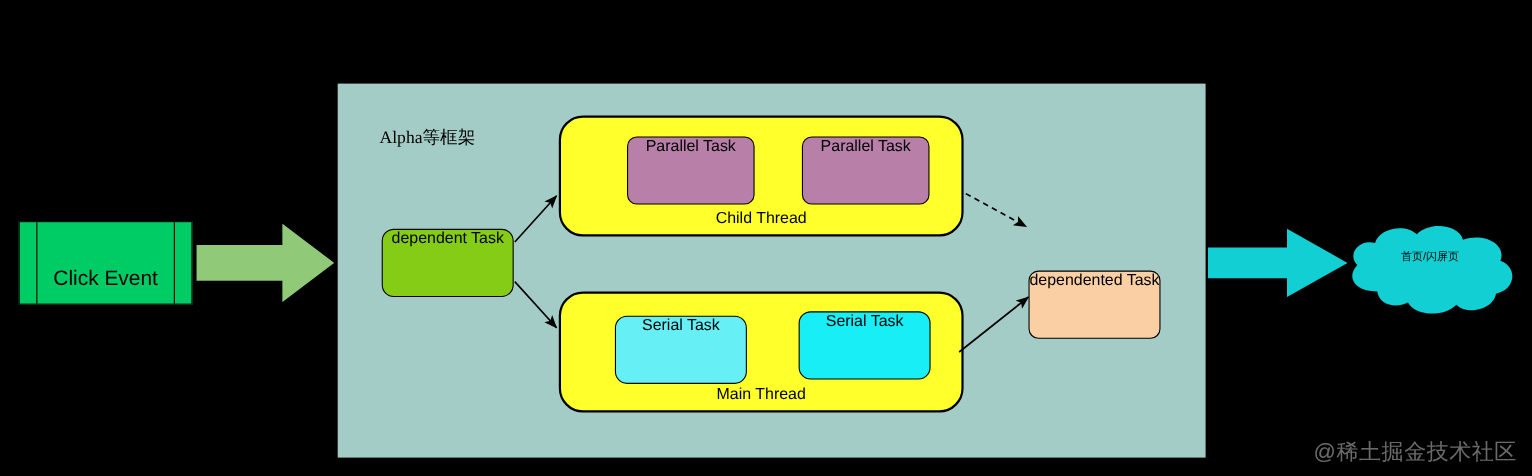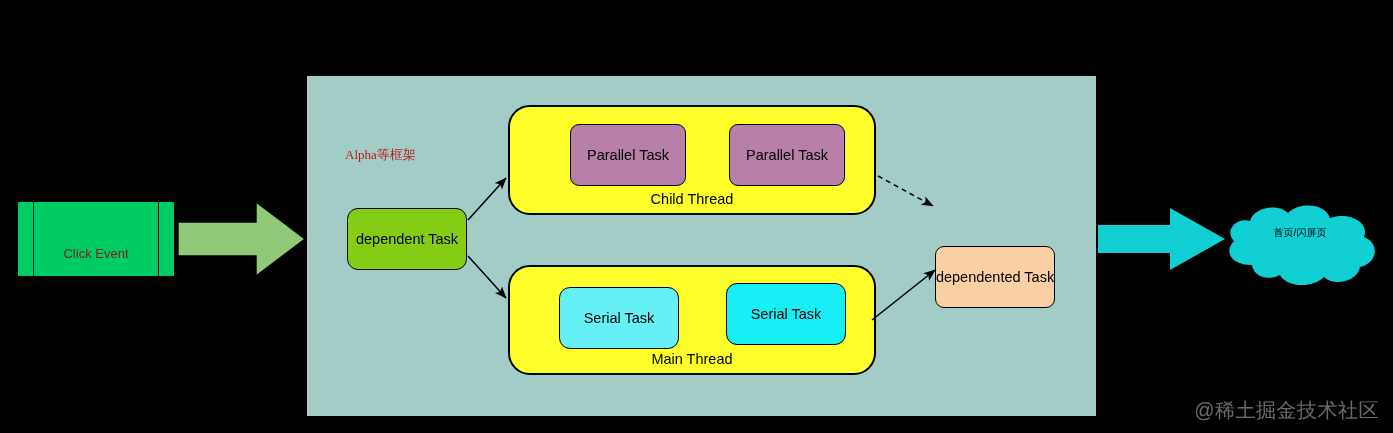--- a/index.html
+++ b/index.html
@@ -35,55 +35,53 @@
     top: 0; bottom: 0;
     width: 0;
     border-left: 1.6px solid #000000;
   }
   #click-event-shape .divider.left  { left: 15px; }
   #click-event-shape .divider.right { right: 15px; }
   #click-event-label {
     position: absolute;
     left: 16px; right: 16px; top: 0; bottom: 0;
     display: flex; align-items: center; justify-content: center;
-    font-size: 13px;
-    color: #7f1d1d;
+    font-size: 19px;
+    color: #000000;
     white-space: nowrap;
     margin-top: 29px;
   }
 
   
   #green-arrow {
     left: 178px; top: 196px;
     width: 128px; height: 86px;
   }
 
   
   #framework-panel {
     left: 307px; top: 76px;
     width: 789px; height: 340px;
     background: #A4CCC6;
   }
   #framework-panel-label {
     position: absolute;
     left: 38px; top: 39px;
     font-family: "Liberation Serif", serif;
-    font-size: 13px;
-    color: #b91c1c;
-    white-space: nowrap;
-    margin-top: 31px;
+    font-size: 16px;
+    color: #000000;
+    white-space: nowrap;
   }
 
   
   .node {
     position: absolute;
     box-sizing: border-box;
     border: 1.6px solid #000000;
     display: flex;
-    align-items: center;
     justify-content: center;
     font-size: 14.5px;
     color: #000000;
     white-space: nowrap;
   }
 
   #dependent-task {
     left: 347px; top: 208px;
     width: 120px; height: 62px;
     background: #84cc16;

